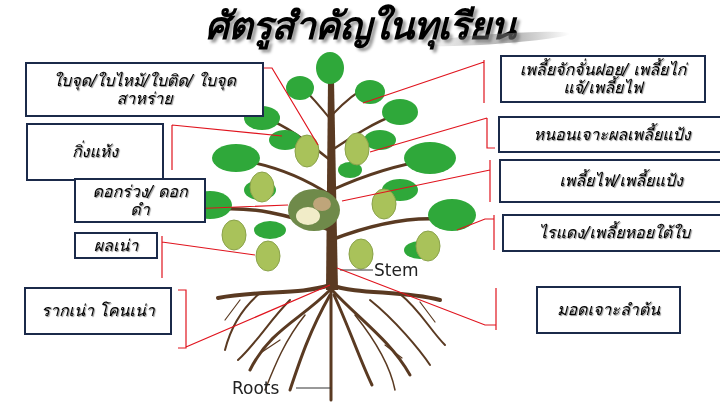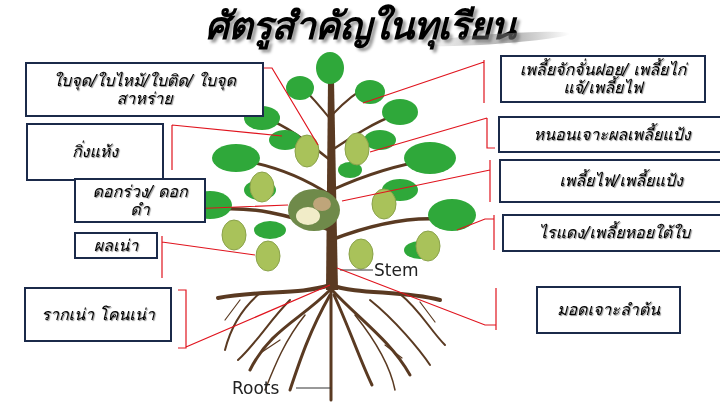--- a/index.html
+++ b/index.html
@@ -130,19 +130,19 @@
     <path d="M494 215 L 494 250 M 494 219 L 485 219 L 457 230"></path>
 
     <path d="M496 288 L 496 330 M 496 325 L 485 325 L 337 268"></path>
   </g>
 </svg>
 
 <div class="label-box" style="left:25px; top:62px; width:239px; height:55px;">ใบจุด/ใบไหม้/ใบติด/ ใบจุดสาหร่าย</div>
 <div class="label-box" style="left:26px; top:123px; width:138px; height:58px;">กิ่งแห้ง</div>
 <div class="label-box" style="left:26px; top:178px; width:132px; height:45px;margin-left:48px;">ดอกร่วง/ ดอกดำ</div>
 <div class="label-box" style="left:74px; top:232px; width:84px; height:27px;">ผลเน่า</div>
-<div class="label-box" style="left:24px; top:287px; width:148px; height:55px;">รากเน่า โคนเน่า</div>
+<div class="label-box" style="left:24px; top:287px; width:148px; height:48px;">รากเน่า โคนเน่า</div>
 
 <div class="label-box" style="left:500px; top:55px; width:206px; height:48px;">เพลี้ยจักจั่นฝอย/ เพลี้ยไก่แจ้/เพลี้ยไฟ</div>
 <div class="label-box" style="left:498px; top:116px; width:228px; height:37px;">หนอนเจาะผลเพลี้ยแป้ง</div>
 <div class="label-box" style="left:499px; top:159px; width:244px; height:44px;">เพลี้ยไฟ/เพลี้ยแป้ง</div>
 <div class="label-box" style="left:502px; top:214px; width:225px; height:38px;">ไรแดง/เพลี้ยหอยใต้ใบ</div>
 <div class="label-box" style="left:536px; top:286px; width:145px; height:48px;">มอดเจาะลำต้น</div>
 
 </body></html>

